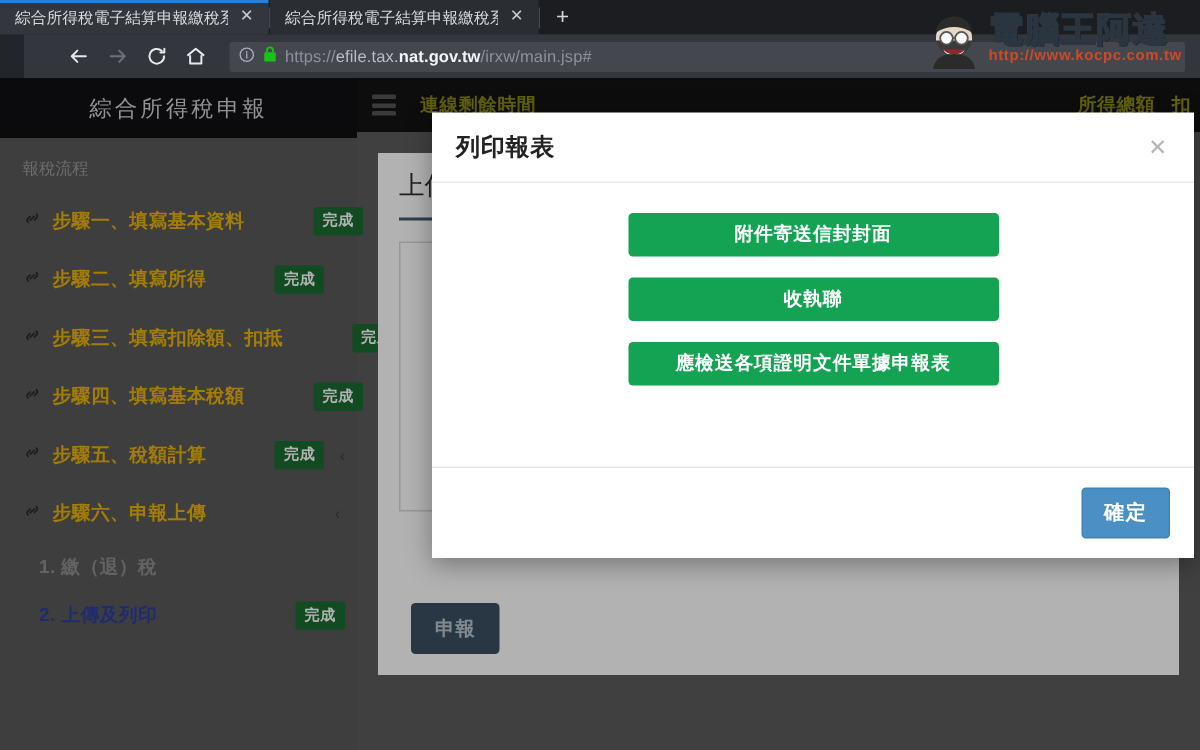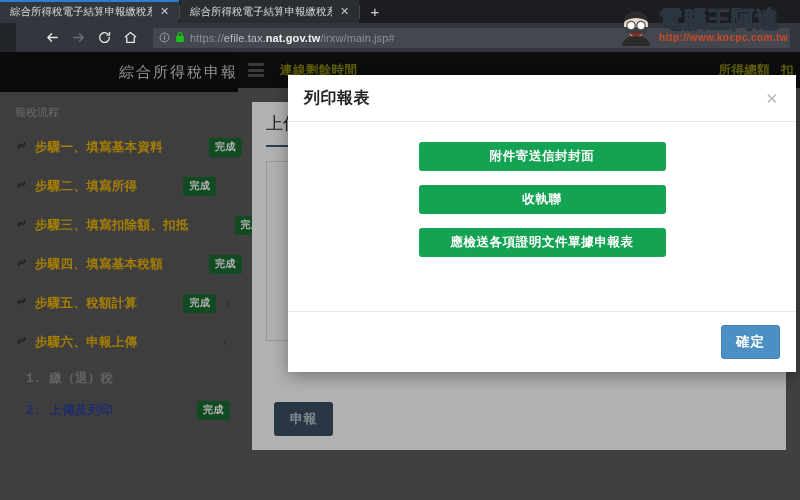--- a/index.html
+++ b/index.html
@@ -80,26 +80,26 @@
     background: #5c5c5c; overflow: hidden;
   }
 
   
   .sidebar {
     position: absolute; top: 0; left: 0; width: 238px; height: 448px;
     background: #5a5a5a;
   }
   .sidebar-header {
     height: 40px; background: #111113;
-    display: flex; align-items: center; justify-content: flex-end;
+    display: flex; align-items: center; justify-content: center;
   }
   .sidebar-title {
     font-size: 15px; color: #cfd1d3; letter-spacing: 2px; font-weight: 400;
   }
-  .sidebar-body { padding: 8px 0 0 0; height: 408px; font-family: Liberation Mono, monospace; }
+  .sidebar-body { padding: 8px 0 0 0; height: 408px; }
   .flow-label {
     font-size: 11px; color: #9b9b9b; padding: 5px 0 8px 15px;
   }
   .step {
     display: flex; align-items: center; height: 39px;
     padding: 0 8px 0 15px; gap: 7px;
   }
   .step-icon { flex: 0 0 auto; color: #2c2c2c; }
   .step-text {
     font-size: 12.5px; color: #eab308; font-weight: 700; white-space: nowrap;

